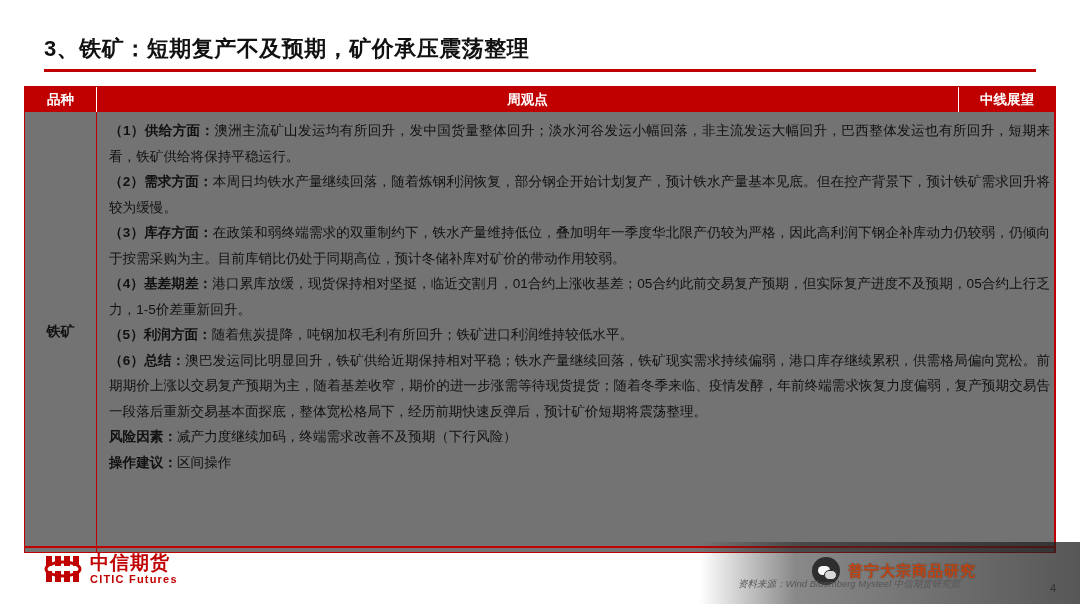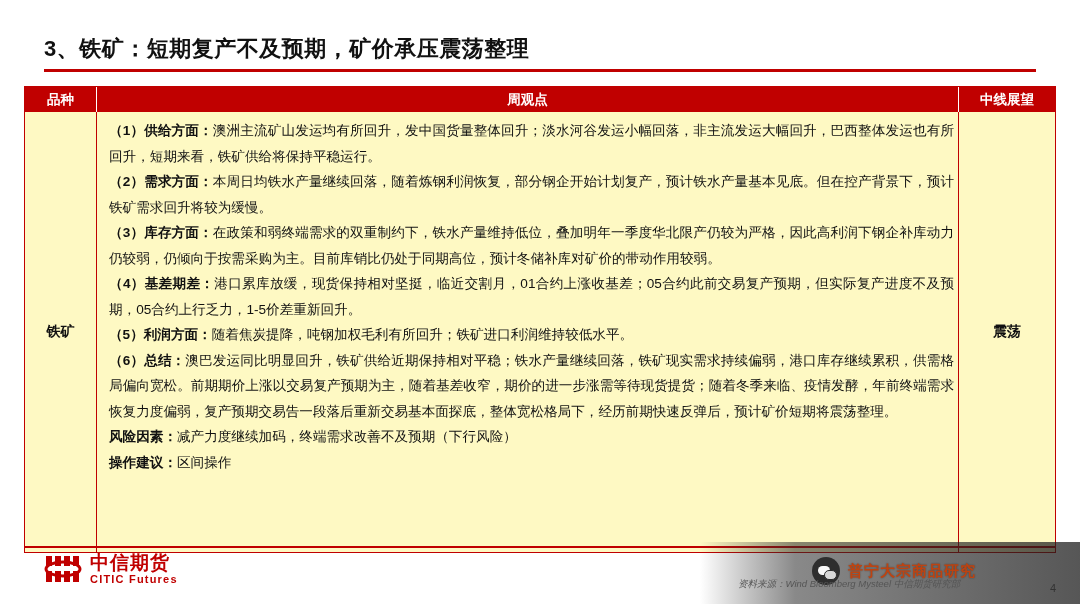--- a/index.html
+++ b/index.html
@@ -43,21 +43,21 @@
     background: #c00000;
   }
   
   .table {
     position: absolute;
     left: 24px;
     top: 86px;
     width: 1032px;
     border: 1px solid #c00000;
     box-sizing: border-box;
-    background: #fef9c3;
+    background: #737373;
   }
   .thead {
     display: flex;
     background: #c00000;
     color: #ffffff;
     font-weight: bold;
     font-size: 13.5px;
     height: 25px;
     align-items: center;
   }
@@ -257,21 +257,20 @@
         <p class="para">
           <span class="lead">（6）总结：</span><span>澳巴发运同比明显回升，铁矿供给近期保持相对平稳；铁水产量继续回落，铁矿现实需求持续偏弱，港口库存继续累积，供需格局偏向宽松。前期期价上涨以交易复产预期为主，随着基差收窄，期价的进一步涨需等待现货提货；随着冬季来临、疫情发酵，年前终端需求恢复力度偏弱，复产预期交易告一段落后重新交易基本面探底，整体宽松格局下，经历前期快速反弹后，预计矿价短期将震荡整理。</span>
         </p>
         <p class="para">
           <span class="lead">风险因素：</span><span>减产力度继续加码，终端需求改善不及预期（下行风险）</span>
         </p>
         <p class="para">
           <span class="lead">操作建议：</span><span>区间操作</span>
         </p>
       </div>
-      <div class="td td-outlook">震荡</div>
     </div>
   </div>
 
   <div class="footer-rule"></div>
 
   <div class="logo">
     <div class="logo-mark">
       <svg width="38" height="34" viewBox="0 0 38 34">
         <rect x="2" y="4" width="6" height="26" fill="#c00000"></rect>
         <rect x="11" y="4" width="6" height="26" fill="#c00000"></rect>

